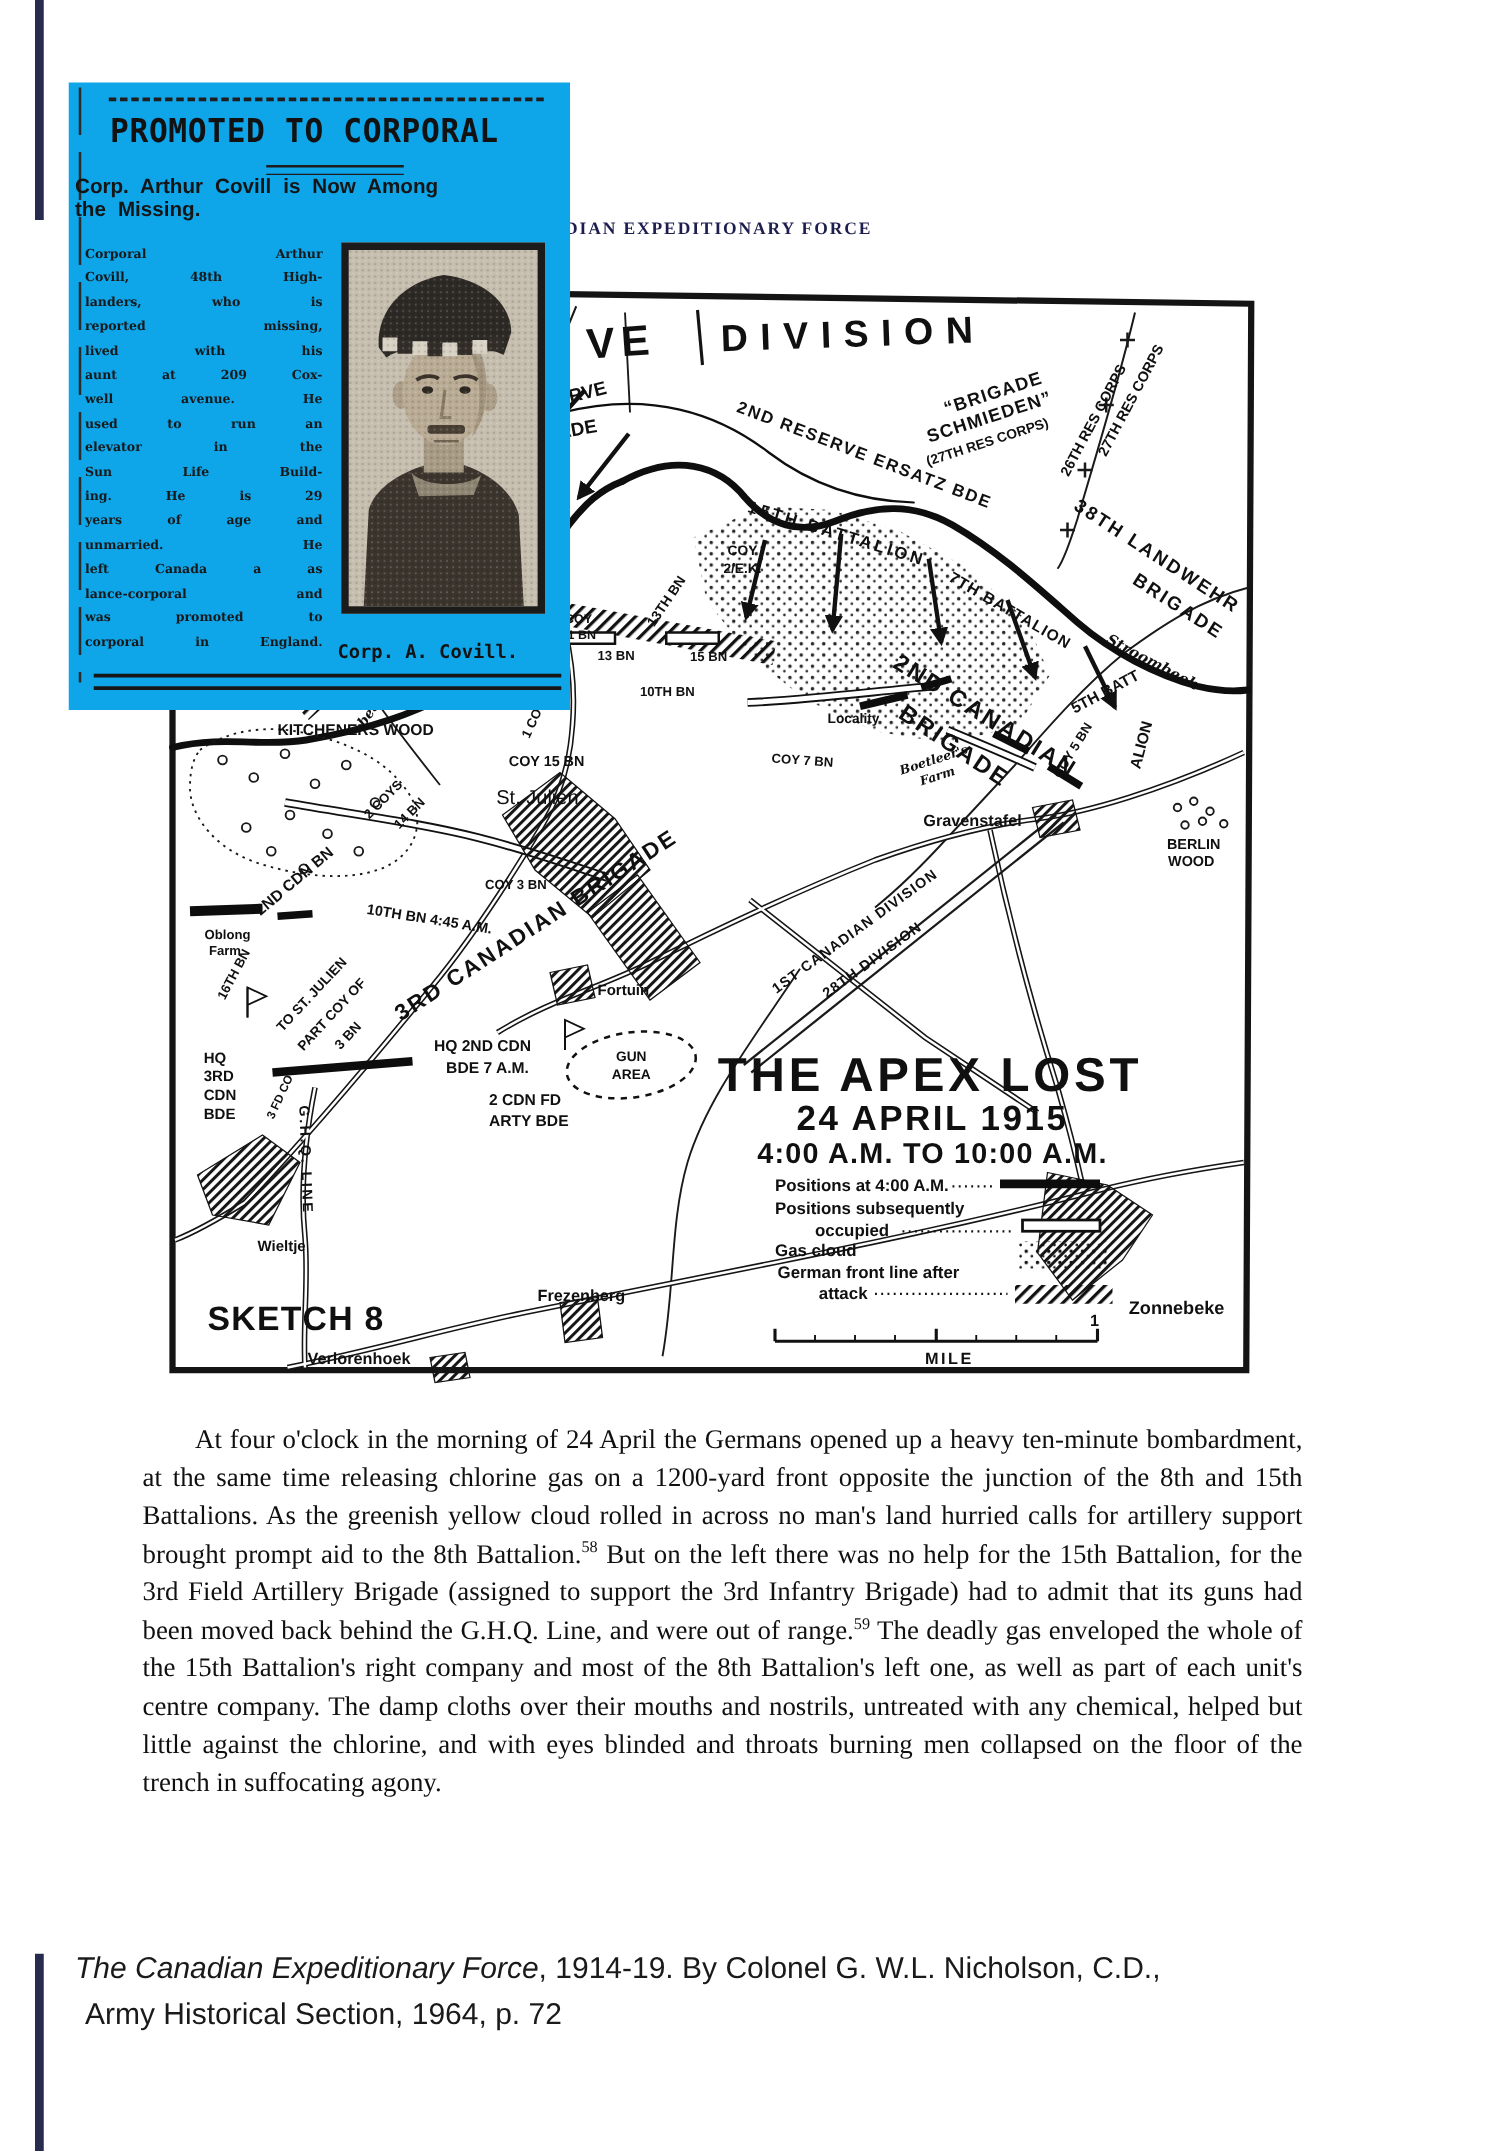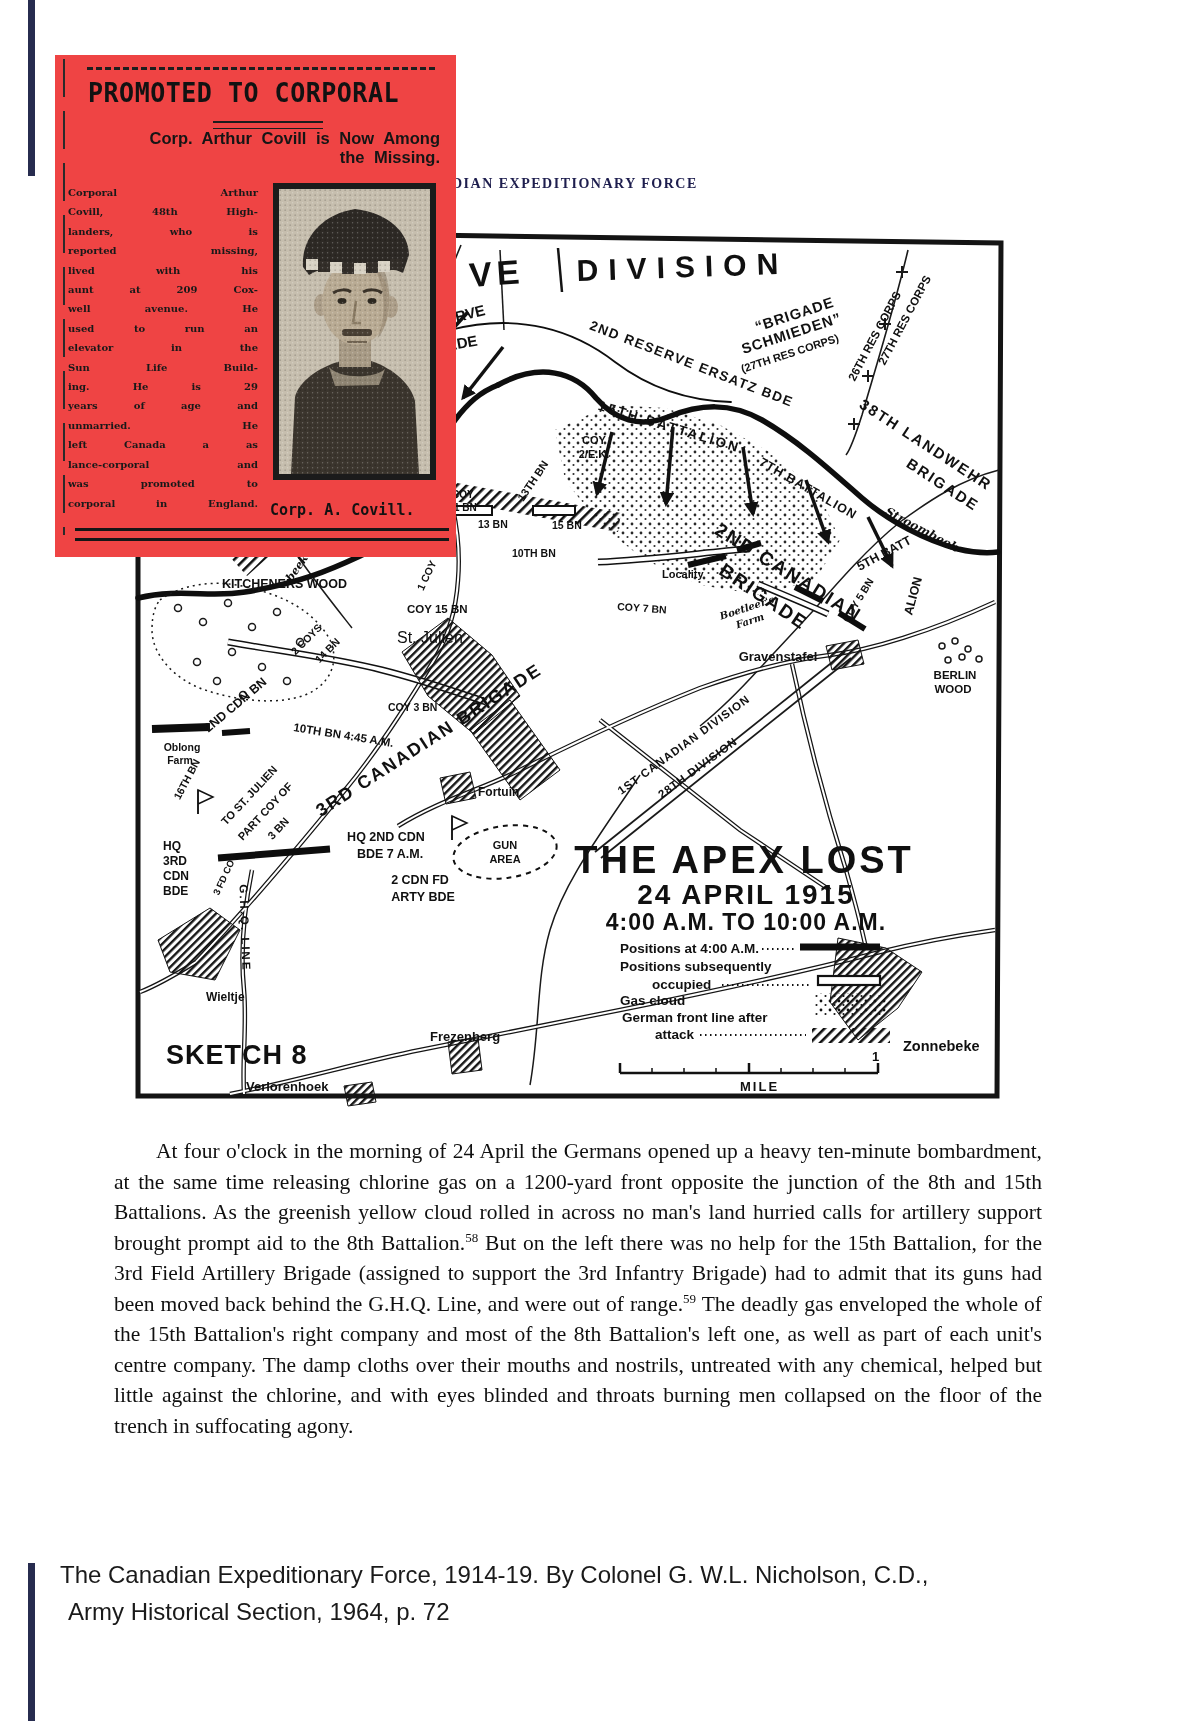--- a/index.html
+++ b/index.html
@@ -3,30 +3,30 @@
 <meta charset="utf-8">
 <style>
   html,body{margin:0;padding:0;background:#888;}
   .page{position:relative;width:1200px;height:1721px;background:#ffffff;overflow:hidden;
         font-family:"Liberation Sans",sans-serif;color:#111;}
   .bluebar{position:absolute;left:28px;width:7px;background:#272c4f;}
   #bluebar-top{top:0;height:176px;}
   #bluebar-bottom{top:1563px;height:158px;}
 
   
-  #clipping{position:absolute;left:55px;top:55px;width:401px;height:502px;background:#ef4444;z-index:3;}
+  #clipping{position:absolute;left:55px;top:66px;width:401px;height:502px;background:#0ea5e9;z-index:3;}
   .np-torn-edge{position:absolute;left:8px;top:4px;width:2px;height:476px;
       background:repeating-linear-gradient(to bottom,#2a2a2a 0 38px,transparent 38px 52px);}
   .np-dash-rule{position:absolute;left:32px;top:12px;width:348px;border-top:3px dashed #1e1e1e;}
   .np-headline{position:absolute;left:33px;top:24px;font-family:"DejaVu Sans Mono",monospace;
       font-weight:bold;font-size:25px;letter-spacing:0.5px;color:#121212;white-space:nowrap;
       transform:scaleY(1.05);}
   .np-headline-rule{position:absolute;left:158px;top:66px;width:110px;height:5px;
       border-top:2px solid #1d1d1d;border-bottom:1px solid #1d1d1d;}
-  .np-subhead{position:absolute;left:5px;top:74px;width:380px;text-align:right;
+  .np-subhead{position:absolute;left:5px;top:74px;width:380px;text-align:left;
       font-weight:bold;font-size:16.5px;line-height:19px;word-spacing:5px;color:#151515;}
   .np-body{position:absolute;left:13px;top:128px;width:190px;}
   .np-line{font-family:"DejaVu Serif",serif;font-weight:600;font-size:10px;line-height:19.4px;
       color:#191919;text-align:justify;text-align-last:justify;white-space:nowrap;}
   .np-photo{position:absolute;left:218px;top:128px;width:163px;height:297px;
       border:6px solid #1b1b1b;box-sizing:border-box;background:#c9c2b4;}
   .np-caption{position:absolute;left:215px;top:430px;width:180px;font-family:"DejaVu Sans Mono",monospace;
       font-weight:bold;font-size:15px;color:#121212;white-space:nowrap;margin-top:16px;}
   .np-double-rule{position:absolute;left:20px;top:473px;width:374px;height:7px;
       border-top:3px solid #161616;border-bottom:3px solid #161616;}
@@ -40,21 +40,21 @@
 
   
   #body-paragraph{position:absolute;left:114px;top:1136px;width:928px;
       font-family:"Liberation Serif",serif;font-size:21.5px;line-height:30.5px;color:#101010;
       text-align:justify;text-indent:42px;}
   #body-paragraph sup{font-size:13px;line-height:0;}
 
   
   #citation{position:absolute;left:60px;top:1556px;width:1080px;
       font-family:"Liberation Sans",sans-serif;font-size:24px;line-height:37px;color:#1a1a1a;}
-  #citation .it{}
+  #citation .it{font-style:italic;}
   #citation .line2{padding-left:8px;}
 </style>
 </head>
 <body>
 
 <div class="page">
 
   <div class="bluebar" id="bluebar-top"></div>
   <div class="bluebar" id="bluebar-bottom"></div>
 

